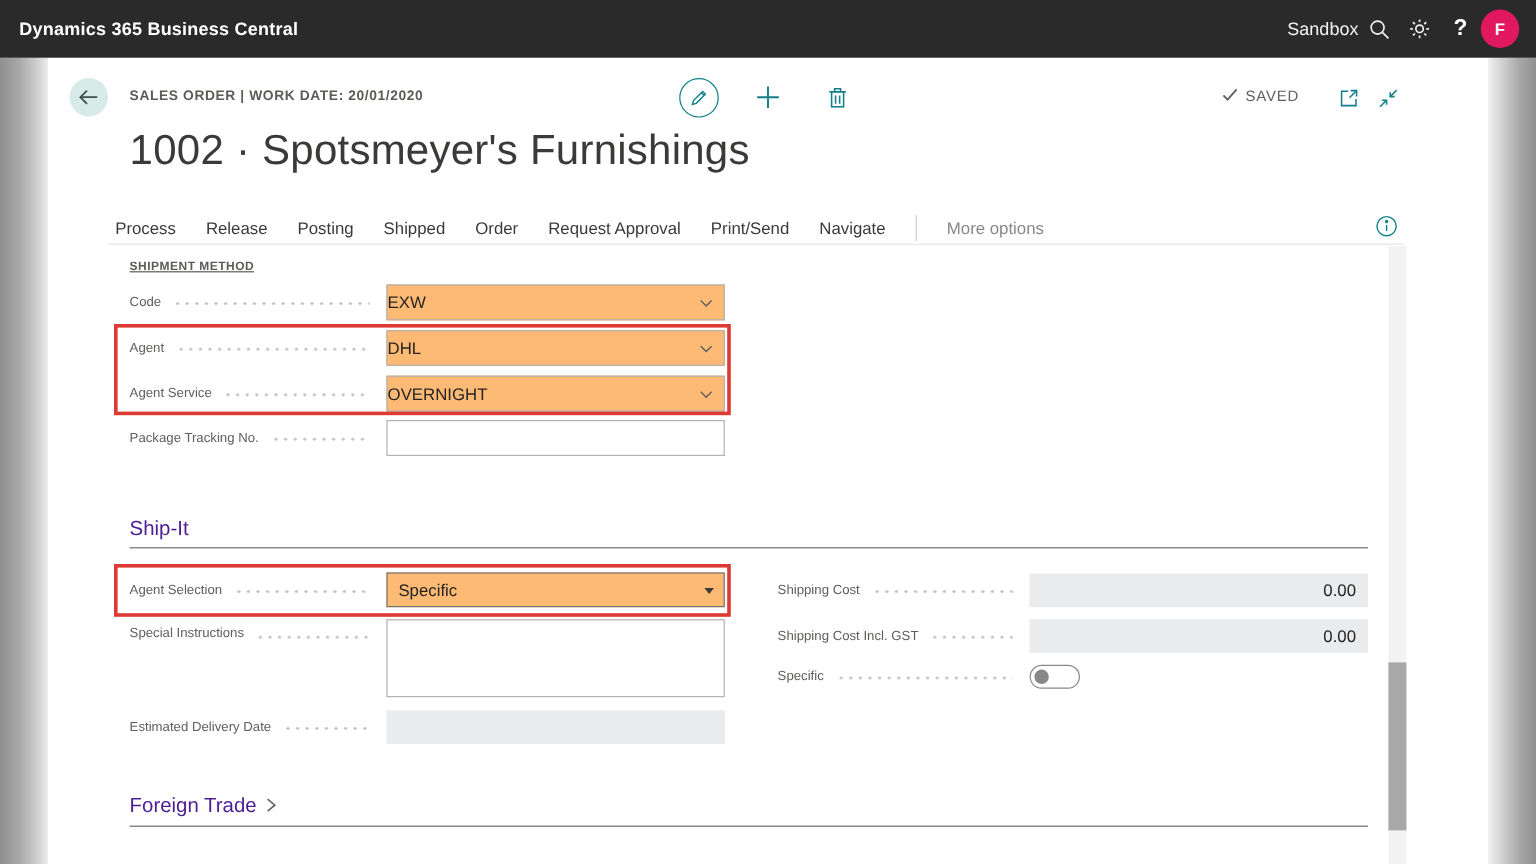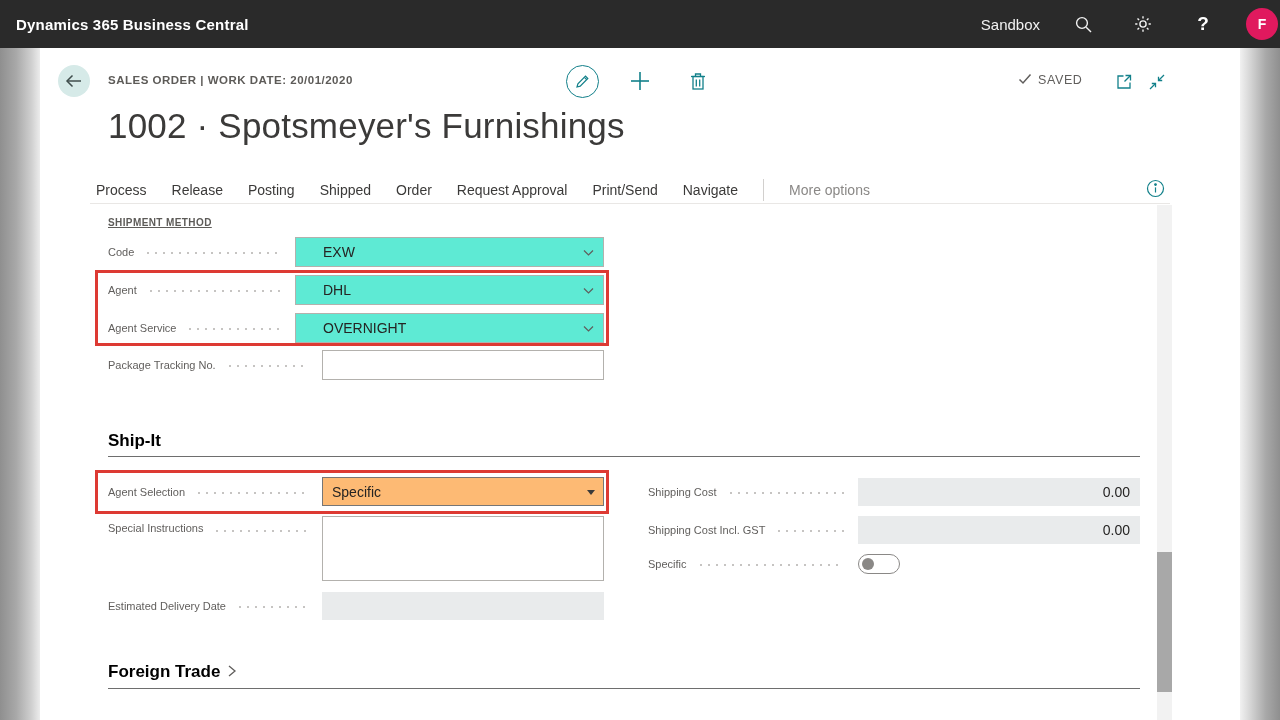--- a/index.html
+++ b/index.html
@@ -4,21 +4,21 @@
 <style>
   * { margin:0; padding:0; box-sizing:border-box; }
   html,body { width:1280px; height:720px; overflow:hidden; background:#9a9a9a;
               font-family:"Liberation Sans", sans-serif; }
   .page { position:relative; width:1280px; height:720px; }
 
   
   .topbar { position:absolute; left:0; top:0; width:1280px; height:48px;
             background:#2a2a2a; z-index:20; display:flex; align-items:center; }
   .app-title { color:#fff; font-weight:bold; font-size:15px; margin-left:16px; letter-spacing:.2px; }
-  .topbar-right { position:absolute; right:2px; top:0; height:48px; display:flex; align-items:center; gap:26px; }
+  .topbar-right { position:absolute; right:14px; top:0; height:48px; display:flex; align-items:center; }
   .env-label { color:#f2f2f2; font-size:15px; }
   .tb-icon { width:34px; height:34px; display:flex; align-items:center; justify-content:center;
              background:none; border:none; cursor:pointer; color:#f2f2f2; }
   .help-glyph { color:#fff; font-size:19px; font-weight:bold; }
   .avatar { width:32px; height:32px; border-radius:50%; background:#e0195e; color:#fff;
             display:flex; align-items:center; justify-content:center; font-size:14px; font-weight:600; }
 
   
   .edge { position:absolute; top:48px; height:672px; z-index:0; }
   .edge-left  { left:0;  width:40px; background:linear-gradient(to right,#8f8f8f 0%,#a8a8a8 40%,#cfcfcf 78%,#ececec 100%); }
@@ -53,22 +53,22 @@
 
   
   .section-caption { left:108px; top:217px; font-size:10px; font-weight:600; letter-spacing:.4px; color:#5d5b58;text-decoration:underline; }
   .field-row { display:flex; align-items:center; }
   .row-left  { left:108px; width:496px; }
   .row-right { left:648px; width:492px; }
   .field-label { font-size:11px; color:#605e5c; white-space:nowrap; }
   .dots { flex:1; height:4px; margin:2px 14px 0 10px;
           background-image:radial-gradient(circle,#c6c4c2 1.2px,transparent 1.4px);
           background-size:8px 4px; background-repeat:repeat-x; background-position:0 50%; }
-  .combo { width:309px; height:30px; border:1px solid #b3b1ad; background:#5eead4; position:relative;
-           display:flex; align-items:center; padding:0 26px 0 27px; cursor:pointer; }
+  .combo { width:282px; height:30px; border:1px solid #b3b1ad; background:#fdba74; position:relative;
+           display:flex; align-items:center; padding:0 26px 0 0; cursor:pointer; }
   .combo-value { font-size:14px; color:#252423; }
   .combo .chev { position:absolute; right:8px; top:8px; color:#605e5c; }
   .text-input { width:282px; height:30px; border:1px solid #b3b1ad; background:#fff; padding:0 9px;
                 font-size:14px; color:#252423; font-family:"Liberation Sans",sans-serif; }
   .select-native { width:282px; height:29px; border:1px solid #767676; background:#fdba74; position:relative;
                    display:flex; align-items:center; padding:0 20px 0 9px; cursor:pointer; }
   .select-native .tri { position:absolute; right:8px; top:12px; width:0; height:0;
                         border-left:4.5px solid transparent; border-right:4.5px solid transparent;
                         border-top:5px solid #3b3a39; }
   .textarea-input { width:282px; height:65px; border:1px solid #b3b1ad; background:#fff; resize:none;
@@ -80,21 +80,21 @@
   .row-spec  { top:516px; align-items:flex-start; }
   .row-spec .field-label { padding-top:6px; } .row-spec .dots { margin-top:13px; }
   .row-est   { top:592px; }
   .row-cost  { top:478px; } .row-gst { top:516px; } .row-shipped { top:554px; }
   .ctrl-slot { width:282px; display:flex; align-items:center; }
   .toggle { width:42px; height:20px; border:1px solid #8a8886; border-radius:11px; background:#fff;
             position:relative; cursor:pointer; }
   .toggle .knob { position:absolute; left:3px; top:3px; width:12px; height:12px; border-radius:50%; background:#8a8886; }
 
   
-  .group-heading { font-size:17px; font-weight:700; color:#000000; display:flex; gap:6px; cursor:pointer; }
+  .group-heading { font-size:17px; font-weight:400; color:#4c1d95; display:flex; gap:6px; cursor:pointer; }
   .shipit-heading { left:108px; top:431px; }
   .foreign-heading { left:108px; top:662px; }
   .group-rule { left:108px; width:1032px; height:1px; background:#6e6e6e; }
   .shipit-rule { top:456px; } .foreign-rule { top:688px; }
   .heading-chev { color:#605e5c; margin-top:2px; }
 
   
   .red-box { position:absolute; border:3px solid #dd3a33; z-index:6; pointer-events:none; }
   .red-box-1 { left:95px; top:270px; width:514px; height:76px; }
   .red-box-2 { left:95px; top:470px; width:514px; height:44px; }

